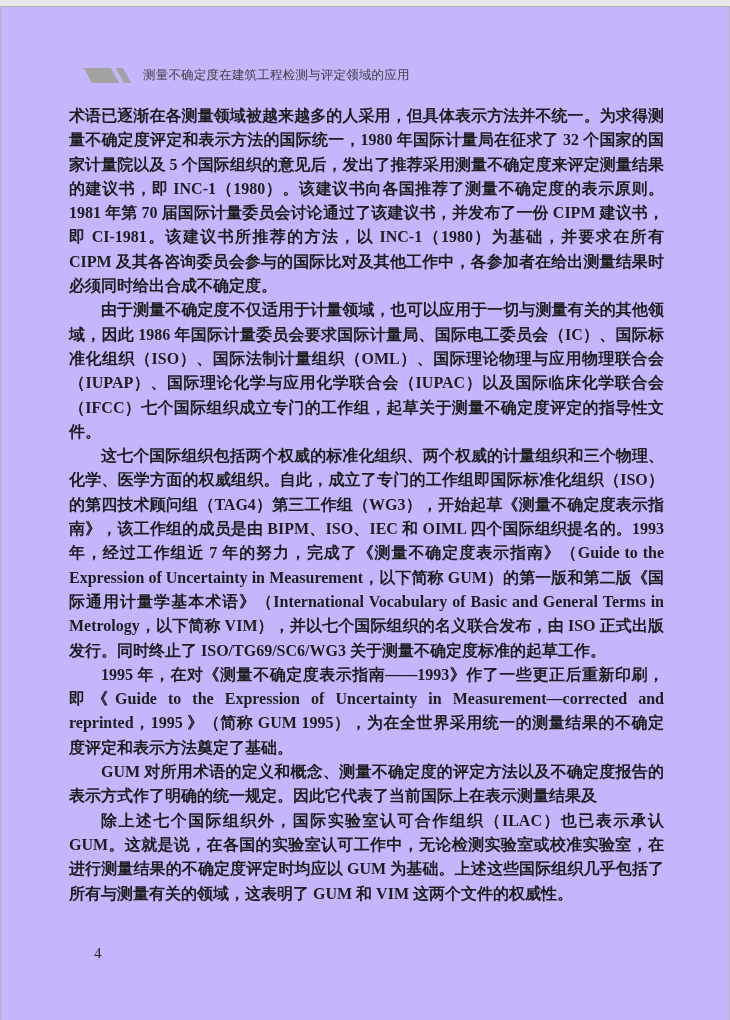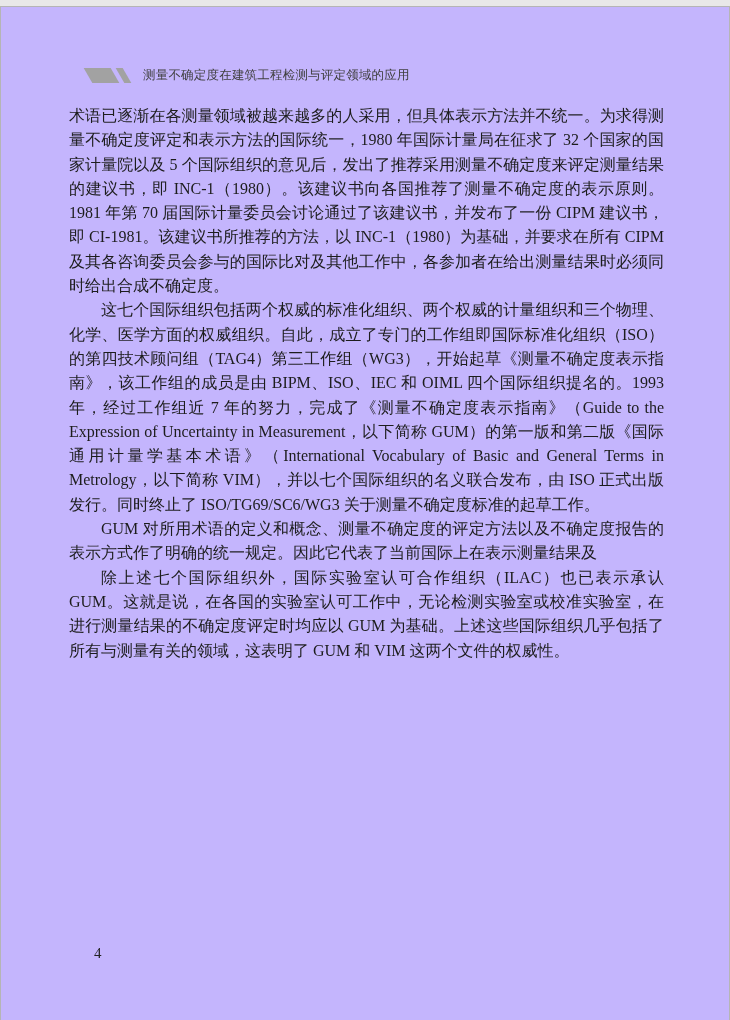--- a/index.html
+++ b/index.html
@@ -59,20 +59,21 @@
   .body-text {
     position: absolute;
     top: 97px;
     left: 68px;
     width: 595px;
     font-size: 16px;
     line-height: 24.3px;
     color: #1d1d1d;
     text-align: justify;
     text-justify: inter-character;
+    font-weight: bold;
   }
   .body-text p {
     margin: 0;
     padding: 0;
   }
   .body-text p.indent {
     text-indent: 2em;
   }
 
   
@@ -93,20 +94,22 @@
   <div class="header">
     <div class="logo">
       <span class="bar-big"></span>
       <span class="bar-thin"></span>
     </div>
     <span class="header-title">测量不确定度在建筑工程检测与评定领域的应用</span>
   </div>
 
   <div class="body-text">
     <p>术语已逐渐在各测量领域被越来越多的人采用，但具体表示方法并不统一。为求得测量不确定度评定和表示方法的国际统一，1980 年国际计量局在征求了 32 个国家的国家计量院以及 5 个国际组织的意见后，发出了推荐采用测量不确定度来评定测量结果的建议书，即 INC-1（1980）。该建议书向各国推荐了测量不确定度的表示原则。1981 年第 70 届国际计量委员会讨论通过了该建议书，并发布了一份 CIPM 建议书，即 CI-1981。该建议书所推荐的方法，以 INC-1（1980）为基础，并要求在所有 CIPM 及其各咨询委员会参与的国际比对及其他工作中，各参加者在给出测量结果时必须同时给出合成不确定度。</p>
+    <p class="indent">由于测量不确定度不仅适用于计量领域，也可以应用于一切与测量有关的其他领域，因此 1986 年国际计量委员会要求国际计量局、国际电工委员会（IC）、国际标准化组织（ISO）、国际法制计量组织（OML）、国际理论物理与应用物理联合会（IUPAP）、国际理论化学与应用化学联合会（IUPAC）以及国际临床化学联合会（IFCC）七个国际组织成立专门的工作组，起草关于测量不确定度评定的指导性文件。</p>
     <p class="indent">这七个国际组织包括两个权威的标准化组织、两个权威的计量组织和三个物理、化学、医学方面的权威组织。自此，成立了专门的工作组即国际标准化组织（ISO）的第四技术顾问组（TAG4）第三工作组（WG3），开始起草《测量不确定度表示指南》，该工作组的成员是由 BIPM、ISO、IEC 和 OIML 四个国际组织提名的。1993 年，经过工作组近 7 年的努力，完成了《测量不确定度表示指南》（Guide to the Expression of Uncertainty in Measurement，以下简称 GUM）的第一版和第二版《国际通用计量学基本术语》（International Vocabulary of Basic and General Terms in Metrology，以下简称 VIM），并以七个国际组织的名义联合发布，由 ISO 正式出版发行。同时终止了 ISO/TG69/SC6/WG3 关于测量不确定度标准的起草工作。</p>
+    <p class="indent">1995 年，在对《测量不确定度表示指南——1993》作了一些更正后重新印刷，即《Guide to the Expression of Uncertainty in Measurement—corrected and reprinted，1995 》（简称 GUM 1995），为在全世界采用统一的测量结果的不确定度评定和表示方法奠定了基础。</p>
     <p class="indent">GUM 对所用术语的定义和概念、测量不确定度的评定方法以及不确定度报告的表示方式作了明确的统一规定。因此它代表了当前国际上在表示测量结果及</p>
     <p class="indent">除上述七个国际组织外，国际实验室认可合作组织（ILAC）也已表示承认 GUM。这就是说，在各国的实验室认可工作中，无论检测实验室或校准实验室，在进行测量结果的不确定度评定时均应以 GUM 为基础。上述这些国际组织几乎包括了所有与测量有关的领域，这表明了 GUM 和 VIM 这两个文件的权威性。</p>
   </div>
 
   <div class="page-number">4</div>
 
 </div>
 
 </body></html>

